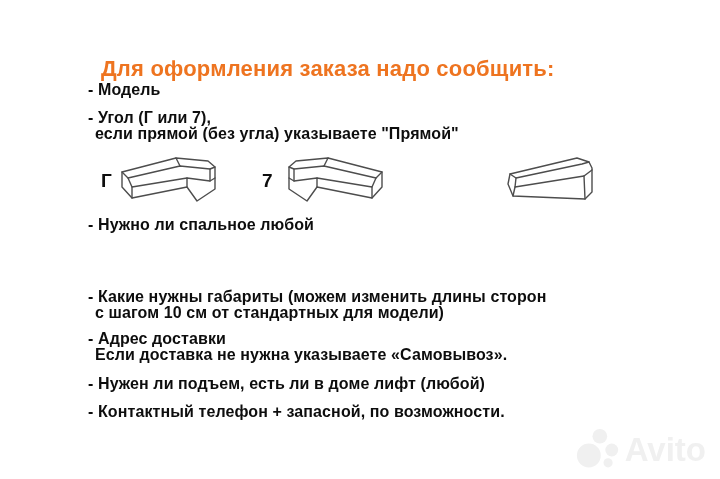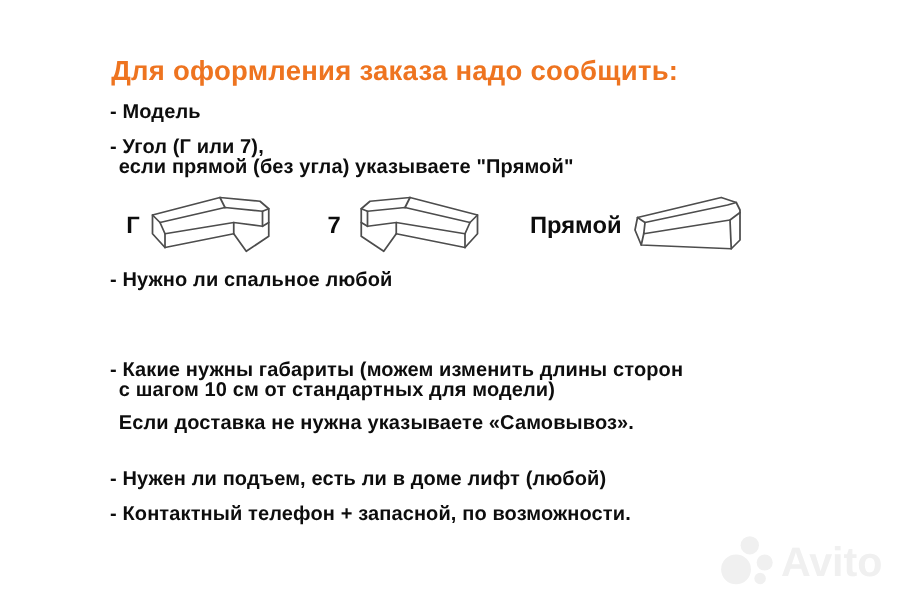--- a/index.html
+++ b/index.html
@@ -5,21 +5,21 @@
   html,body{margin:0;padding:0;background:#ffffff;}
   .page{
     position:relative;
     width:720px;height:479px;
     background:#ffffff;
     overflow:hidden;
     font-family:"Liberation Sans", sans-serif;
     color:#0d0d0d;
   }
   .heading{
-    position:absolute;left:89px;top:44px;margin:0;
+    position:absolute;left:89px;top:44px;margin:12px;
     font-size:22px;font-weight:700;color:#ee7420;
     letter-spacing:0.2px;white-space:nowrap;
   }
   .item{
     position:absolute;left:88px;
     font-size:16px;font-weight:700;line-height:16px;
     white-space:nowrap;letter-spacing:0.1px;
   }
   .item .cont{margin-left:7px;}
   .diagram-row{position:absolute;left:0;top:148px;width:720px;height:66px;}
@@ -70,21 +70,20 @@
     <svg class="sofa-svg" style="left:282px;top:6px" width="104" height="60" viewBox="0 0 104 60">
       <path class="body" d="M100,18 L46,4 L14,7 L7,13 L7,35 L25,47 L35,33 L90,44 L100,33 Z"></path>
       <path d="M100,18 L94,24 L42,12 L12,15 L7,13"></path>
       <path d="M42,12 L46,4"></path>
       <path d="M94,24 L90,33 L35,24 L12,27 L7,24"></path>
       <path d="M35,24 L35,33"></path>
       <path d="M12,15 L12,27"></path>
       <path d="M90,33 L90,44"></path>
     </svg>
 
-    <span class="sofa-label" style="left:424px;top:22px">Прямой</span>
     <svg class="sofa-svg" style="left:505px;top:4px" width="92" height="58" viewBox="0 0 92 58">
       <path class="body" d="M5,22 L72,6 L84,10 L87,16 L87,40 L80,47 L8,44 L3,32 Z"></path>
       <path d="M5,22 L11,26 L77,12 L84,10"></path>
       <path d="M11,26 L10,35 L79,24 L87,18"></path>
       <path d="M10,35 L8,44"></path>
       <path d="M79,24 L80,47"></path>
     </svg>
 
   </div>
 
@@ -92,20 +91,21 @@
     <div>- Нужно ли спальное любой</div>
   </div>
 
 
   <div class="item" style="top:289px">
     <div>- Какие нужны габариты (можем изменить длины сторон</div>
     <div class="cont">с шагом 10 см от стандартных для модели)</div>
   </div>
 
   <div class="item" style="top:331px">
+    <div>- Адрес доставки</div>
     <div class="cont">Если доставка не нужна указываете «Самовывоз».</div>
   </div>
 
   <div class="item" style="top:376px">
     <div>- Нужен ли подъем, есть ли в доме лифт (любой)</div>
   </div>
 
   <div class="item" style="top:404px">
     <div>- Контактный телефон + запасной, по возможности.</div>
   </div>

